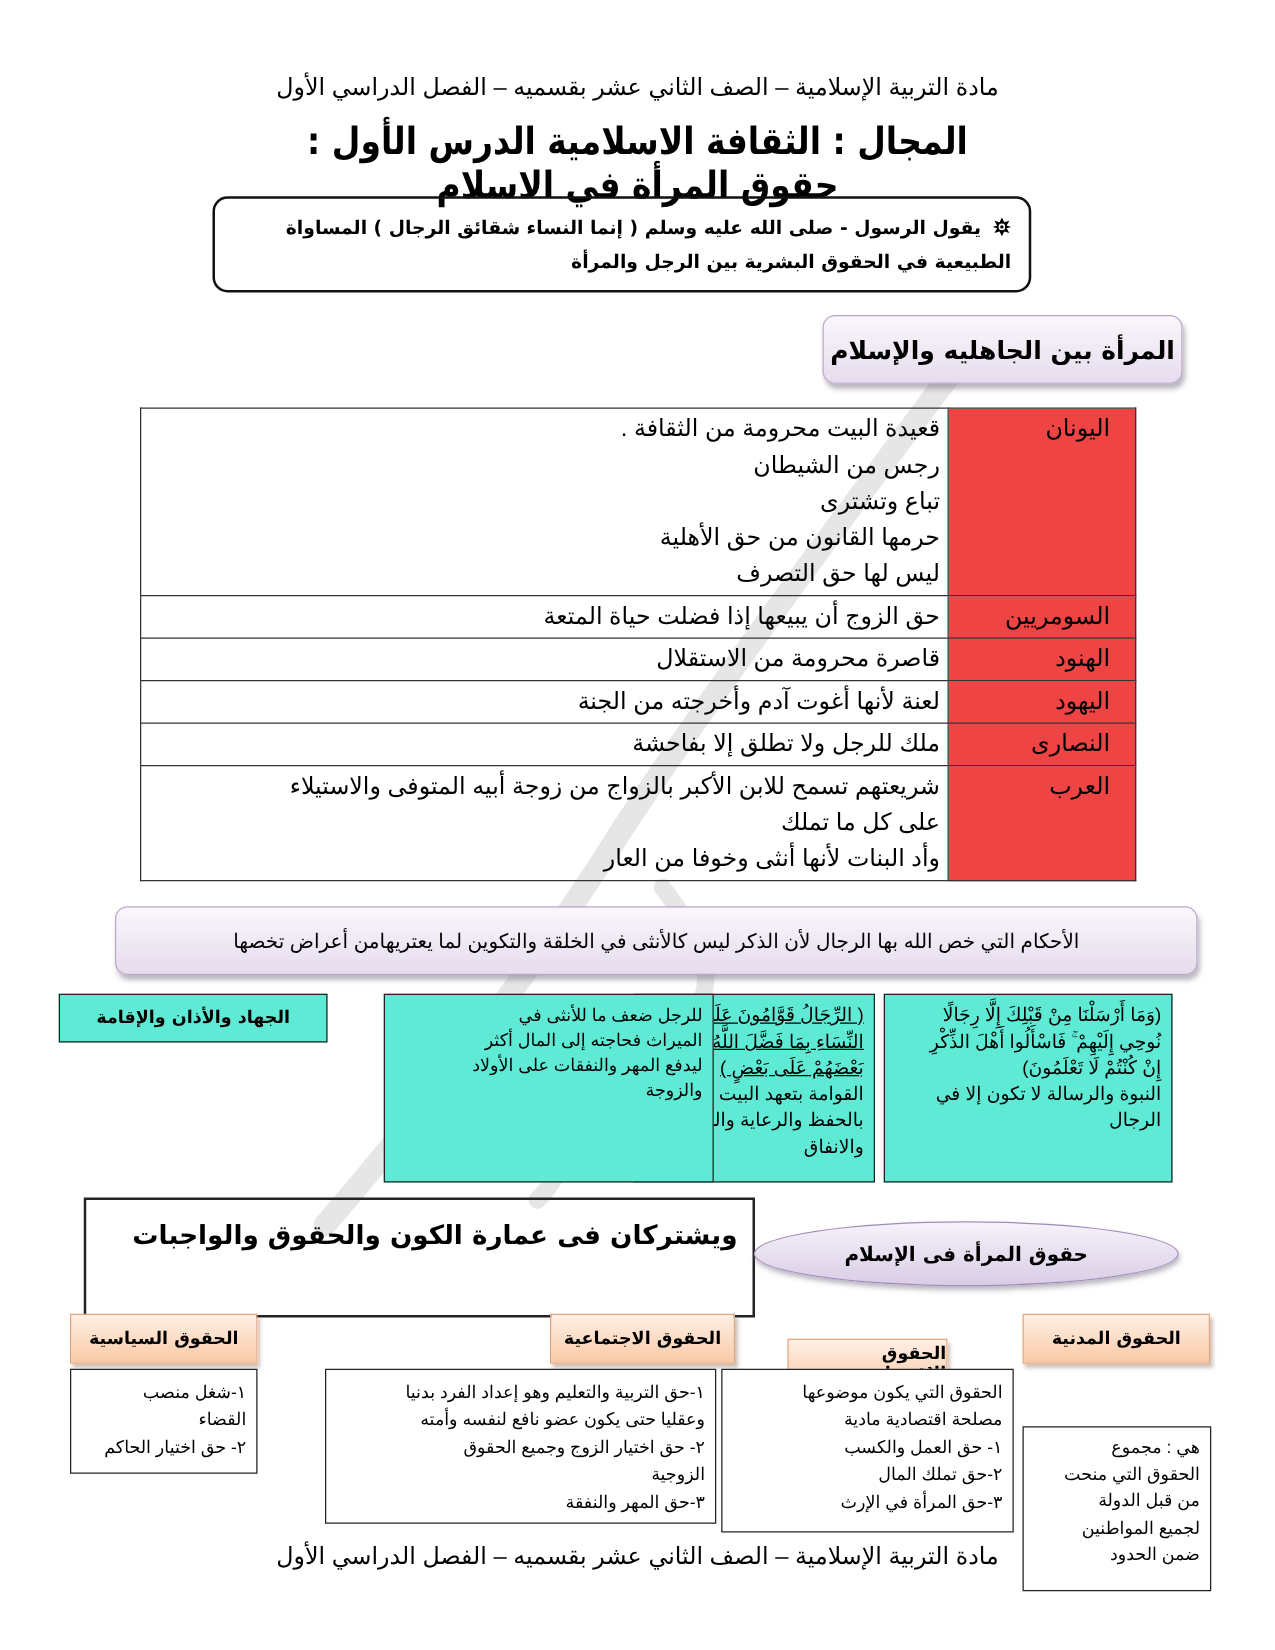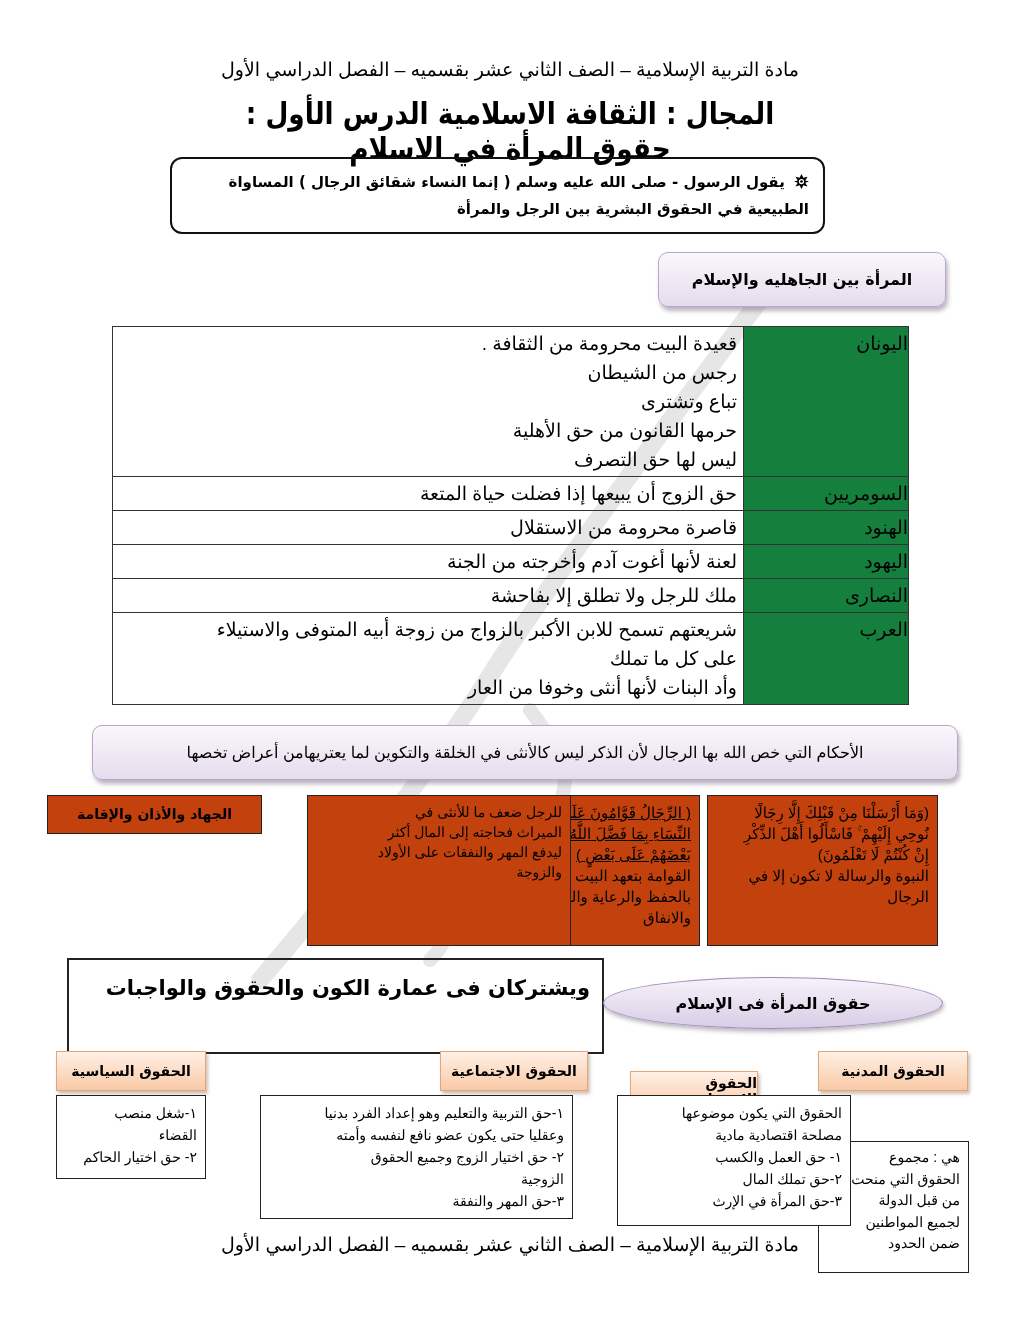--- a/index.html
+++ b/index.html
@@ -9,31 +9,31 @@
 
     .watermark { position: absolute; left: 200px; top: 280px; width: 620px; height: 720px; pointer-events: none; }
 
     .header-line { top: 58px; left: 180px; width: 660px; text-align: center; font-size: 19px; font-family: "Liberation Sans", sans-serif; }
     .title { top: 96px; left: 170px; width: 680px; text-align: center; font-size: 30px; font-weight: bold; letter-spacing: -0.5px; font-family: "DejaVu Sans", sans-serif; transform: scaleX(0.88); transform-origin: center; }
 
     .hadith-box { top: 157px; left: 170px; width: 655px; height: 77px; border: 2px solid #111; border-radius: 12px; padding: 10px 14px 0 14px; font-size: 15px; font-weight: bold; line-height: 27px; font-family: "DejaVu Sans", sans-serif; }
     .hadith-box .star { display: inline-block; width: 15px; height: 15px; margin-left: 4px; vertical-align: -2px; }
 
     .lav-tab { border: 1px solid #b9a6c8; border-radius: 10px; background: linear-gradient(#faf7fc, #e6dced); box-shadow: 2px 4px 4px rgba(120,110,130,0.5); font-weight: bold; display: flex; align-items: center; justify-content: center; }
-    .tab-jahiliya { top: 252px; left: 658px; width: 288px; height: 55px; font-size: 16px; }
+    .tab-jahiliya { top: 252px; left: 658px; width: 288px; height: 55px; font-size: 20px; }
 
     .compare-table { top: 326px; left: 112px; width: 797px; border-collapse: collapse; font-family: "Liberation Sans", sans-serif; font-size: 19px; }
     .compare-table td { border: 1.5px solid #333; vertical-align: top; padding: 2px 6px 2px 6px; line-height: 29px; }
-    .compare-table td.civ { width: 165px; background: #15803d; padding-right: 0; }
+    .compare-table td.civ { width: 150px; background: #ef4444; padding-right: 20px; }
     .compare-table td.desc { text-align: right; }
     .compare-table .line { display: block; }
 
     .rulings-tab { top: 725px; left: 92px; width: 866px; height: 55px; font-size: 16px; font-weight: normal; font-family: "Liberation Sans", sans-serif; }
 
-    .box { border: 1.5px solid #222; background: #c2410c; font-family: "Liberation Sans", sans-serif; font-size: 14px; line-height: 20px; padding: 6px 8px; }
+    .box { border: 1.5px solid #222; background: #5eead4; font-family: "Liberation Sans", sans-serif; font-size: 14px; line-height: 20px; padding: 6px 8px; }
     .box .line { display: block; }
     .box-prophecy { top: 795px; left: 707px; width: 231px; height: 151px; font-size: 15px; line-height: 21px; }
     .box-qawama { top: 795px; left: 507px; width: 193px; height: 151px; font-size: 15px; line-height: 21px; }
     .box-qawama .verse { text-decoration: underline; }
     .box-inherit { top: 795px; left: 268px; width: 264px; height: 151px; margin-left: 39px; }
     .box-jihad { top: 795px; left: 47px; width: 215px; height: 39px; font-weight: bold; text-align: center; font-size: 14px; line-height: 24px; font-family: "DejaVu Sans", sans-serif; }
 
     .taqwa-box { top: 958px; left: 67px; width: 537px; height: 96px; border: 2px solid #222; padding: 8px 12px 0 12px; font-size: 21px; font-weight: bold; line-height: 40px; font-family: "DejaVu Sans", sans-serif; }
     .taqwa-box .star { display: inline-block; width: 16px; height: 16px; vertical-align: -1px; margin: 0 2px; }
 
@@ -41,21 +41,21 @@
 
     .peach { height: 40px; border: 1px solid #e3a57a; background: linear-gradient(#fff0e6, #f9c9a6); box-shadow: 2px 3px 3px rgba(150,120,100,0.45); display: flex; align-items: center; justify-content: center; font-size: 14px; font-weight: bold; font-family: "DejaVu Sans", sans-serif; }
     .peach-civil { top: 1051px; left: 818px; width: 150px; }
     .peach-econ { top: 1051px; left: 630px; width: 128px; margin-top: 20px; }
     .peach-social { top: 1051px; left: 392px; width: 148px; margin-left: 48px; }
     .peach-political { top: 1051px; left: 56px; width: 150px; }
 
     .rbox { border: 1.5px solid #222; background: #fff; font-family: Liberation Sans, sans-serif; font-size: 14px; line-height: 22px; padding: 6px 8px; }
     .rbox .line { display: block; }
     .rbox-civil { top: 1141px; left: 818px; width: 151px; height: 132px; font-size: 14px; line-height: 21.5px; padding: 5px 8px; }
-    .rbox-econ { top: 1095px; left: 577px; width: 234px; height: 131px; margin-left: 40px; }
+    .rbox-econ { top: 1095px; left: 577px; width: 234px; height: 131px; }
     .rbox-social { top: 1095px; left: 260px; width: 313px; height: 124px; }
     .rbox-political { top: 1095px; left: 56px; width: 150px; height: 84px; }
 
     .footer-line { top: 1233px; left: 180px; width: 660px; text-align: center; font-size: 19px; font-family: "Liberation Sans", sans-serif; }
   </style>
 </head>
 <body>
 
 <svg class="watermark" viewBox="0 0 620 720">
   <path d="M560 20 C 470 140, 380 260, 300 380 C 250 460, 180 560, 60 700" stroke="#dcdcdc" stroke-width="18" fill="none" stroke-linecap="round" opacity="0.7"></path>

